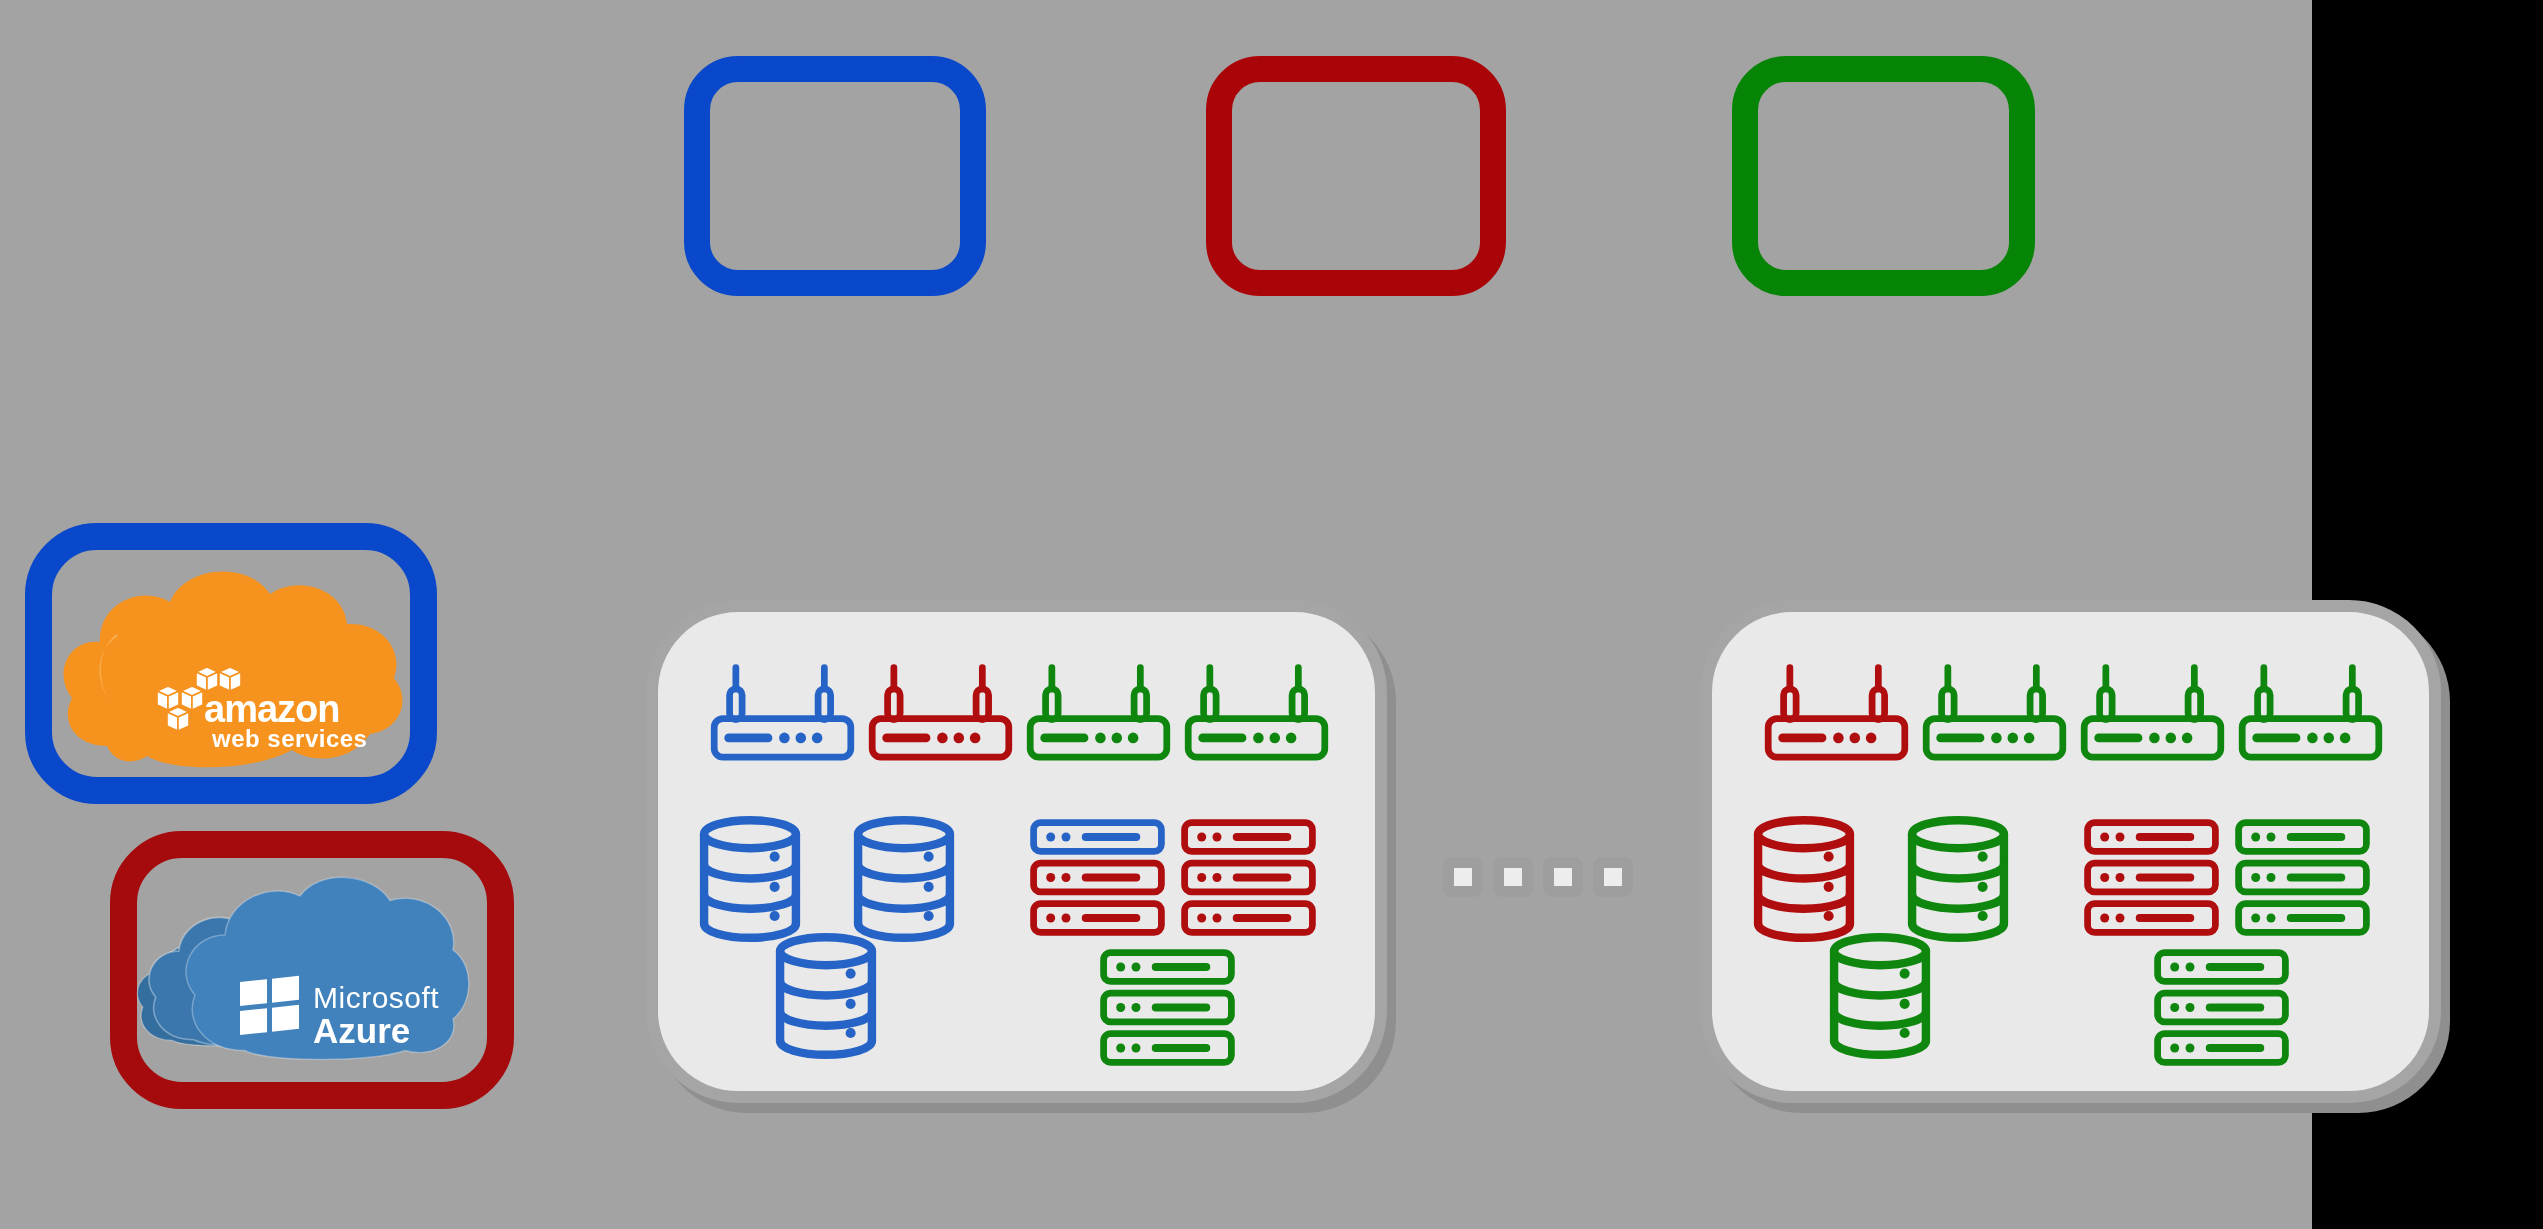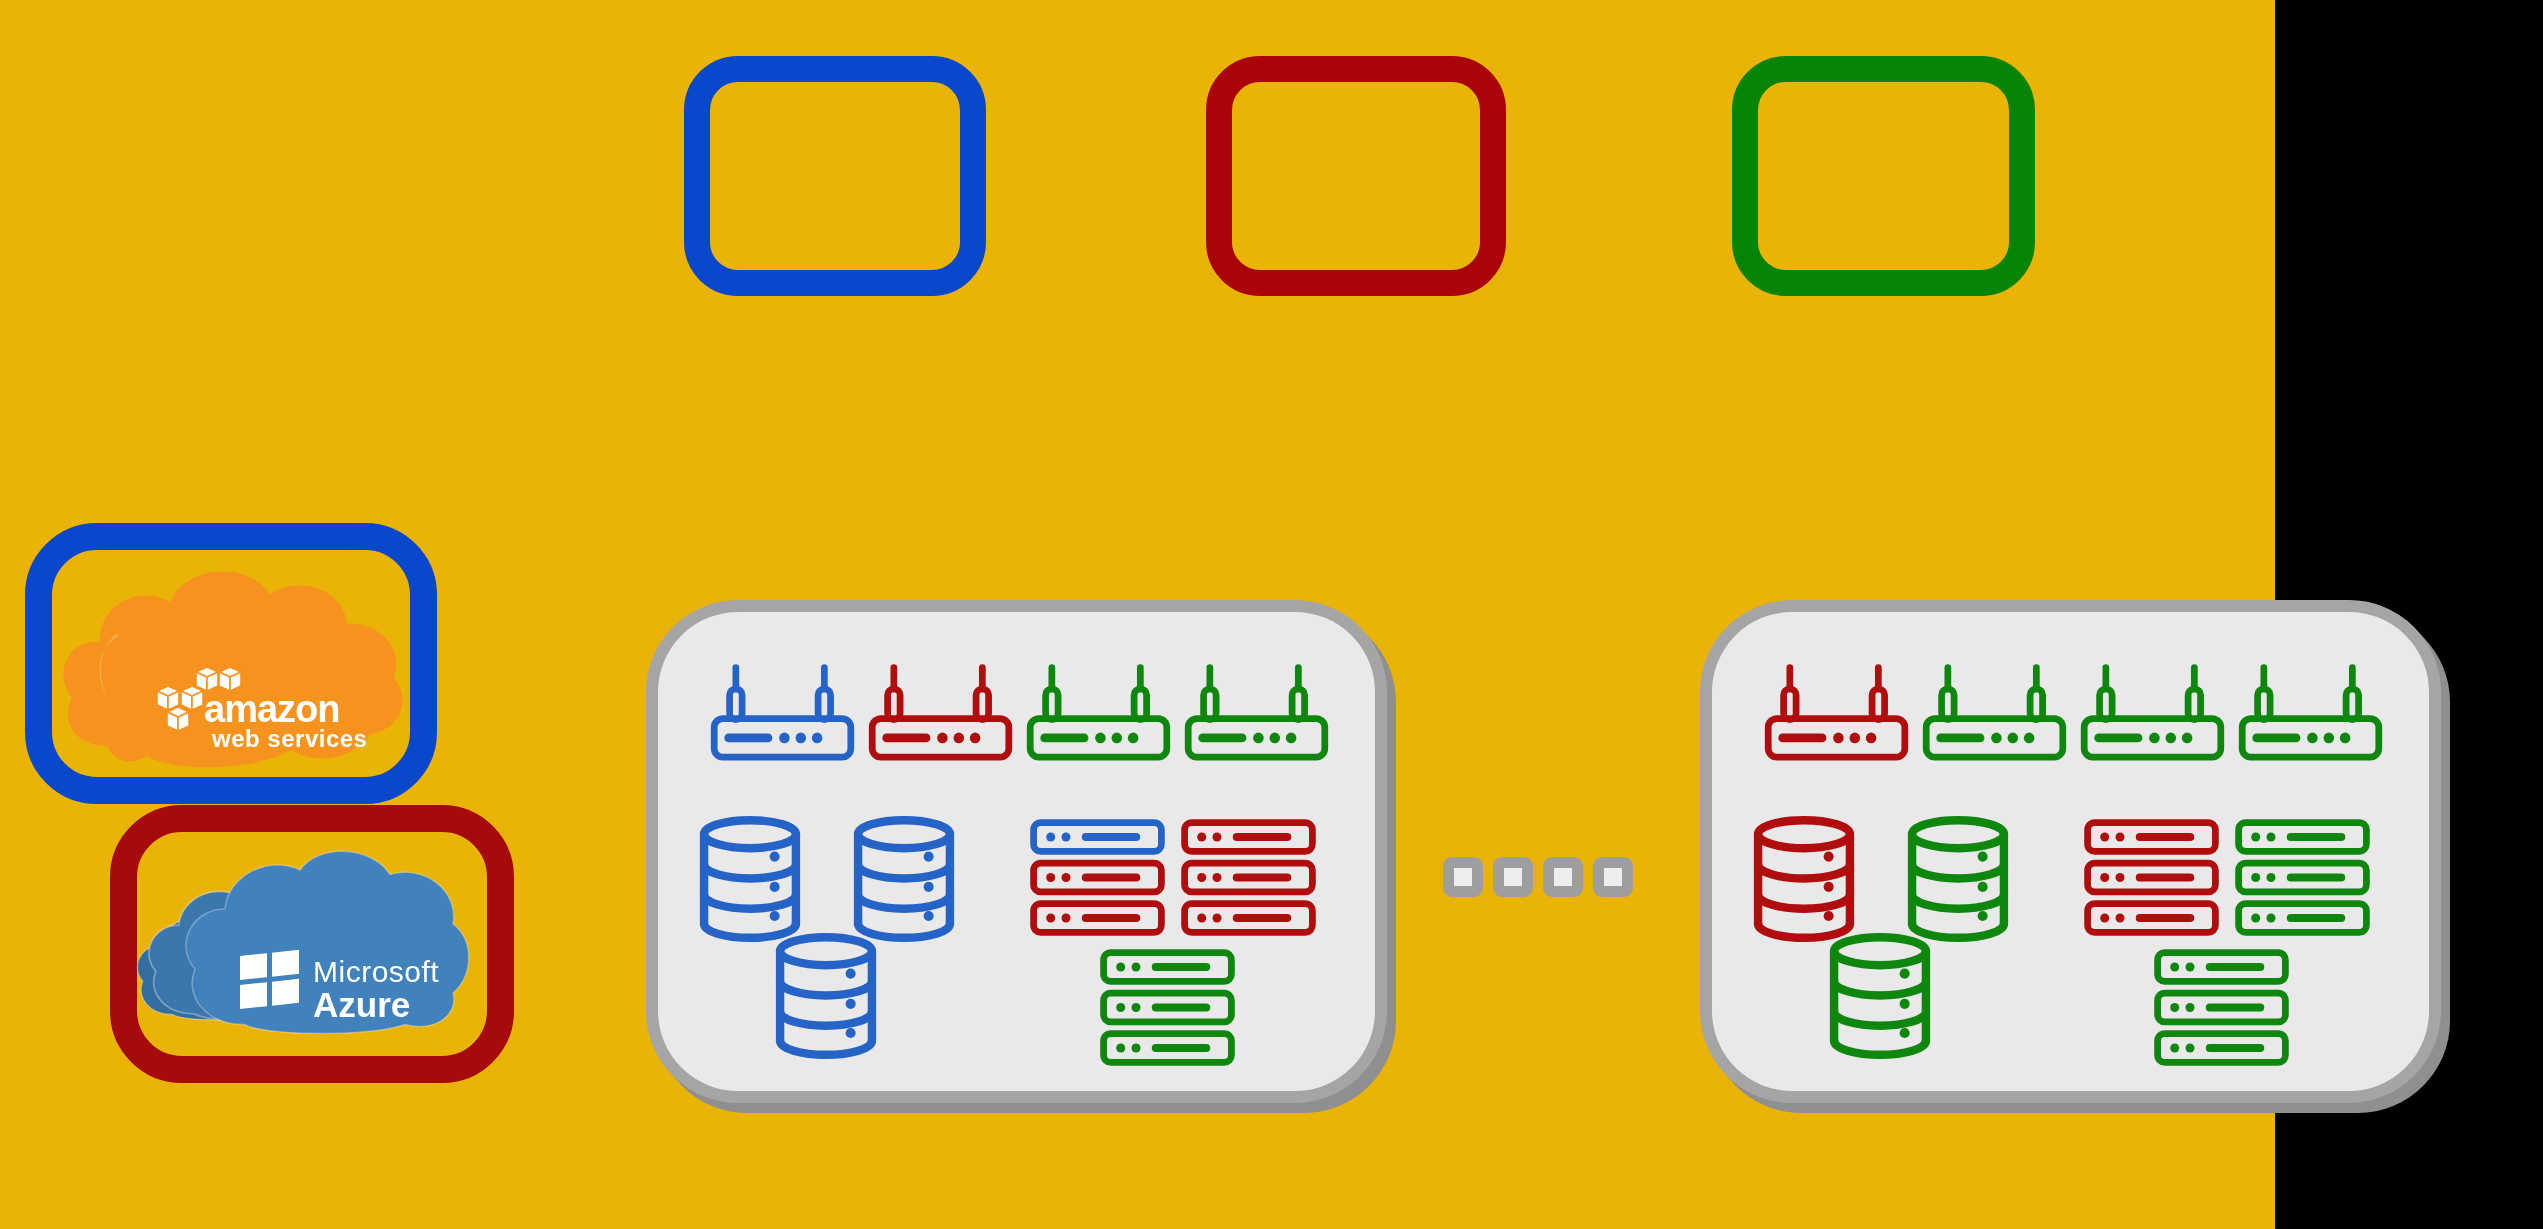--- a/index.html
+++ b/index.html
@@ -1,30 +1,30 @@
 <!DOCTYPE html>
 <html><head>
 <meta charset="utf-8">
 <style>
   html,body{margin:0;padding:0;background:#000;}
   body{width:2543px;height:1229px;overflow:hidden;font-family:"Liberation Sans",sans-serif;}
-  .canvas{position:relative;width:2275px;height:1229px;background:#eab308;}
+  .canvas{position:relative;width:2275px;height:1229px;background:#a3a3a3;padding-left:37px;}
 
   
   .legend-box{position:absolute;top:56px;height:240px;border-style:solid;border-width:26px;
               border-radius:54px;box-sizing:border-box;background:transparent;}
   .legend-1{left:684px;width:302px;}
   .legend-2{left:1206px;width:300px;}
   .legend-3{left:1732px;width:303px;}
 
   
   .provider{position:absolute;box-sizing:border-box;border-style:solid;border-width:27px;border-radius:72px;}
   .provider svg{position:absolute;inset:0;width:100%;height:100%;display:block;overflow:visible;}
   .provider-aws{left:25px;top:523px;width:412px;height:281px;}
-  .provider-azure{left:110px;top:805px;width:404px;height:278px;}
+  .provider-azure{left:110px;top:831px;width:404px;height:278px;}
 
   
   .pod{position:absolute;top:600px;width:741px;height:503px;background:#E9E9E9;
        border:12px solid #A5A5A5;border-radius:92px;box-sizing:border-box;
        box-shadow:9px 10px 0 #8F8F8F;}
   .pod-1{left:646px;}
   .pod-2{left:1700px;}
   .router-row{position:absolute;left:52px;top:48px;display:flex;gap:13px;}
   .db-group{position:absolute;left:36px;top:204px;width:290px;height:250px;}
   .db-slot{position:absolute;width:112px;height:126px;}

